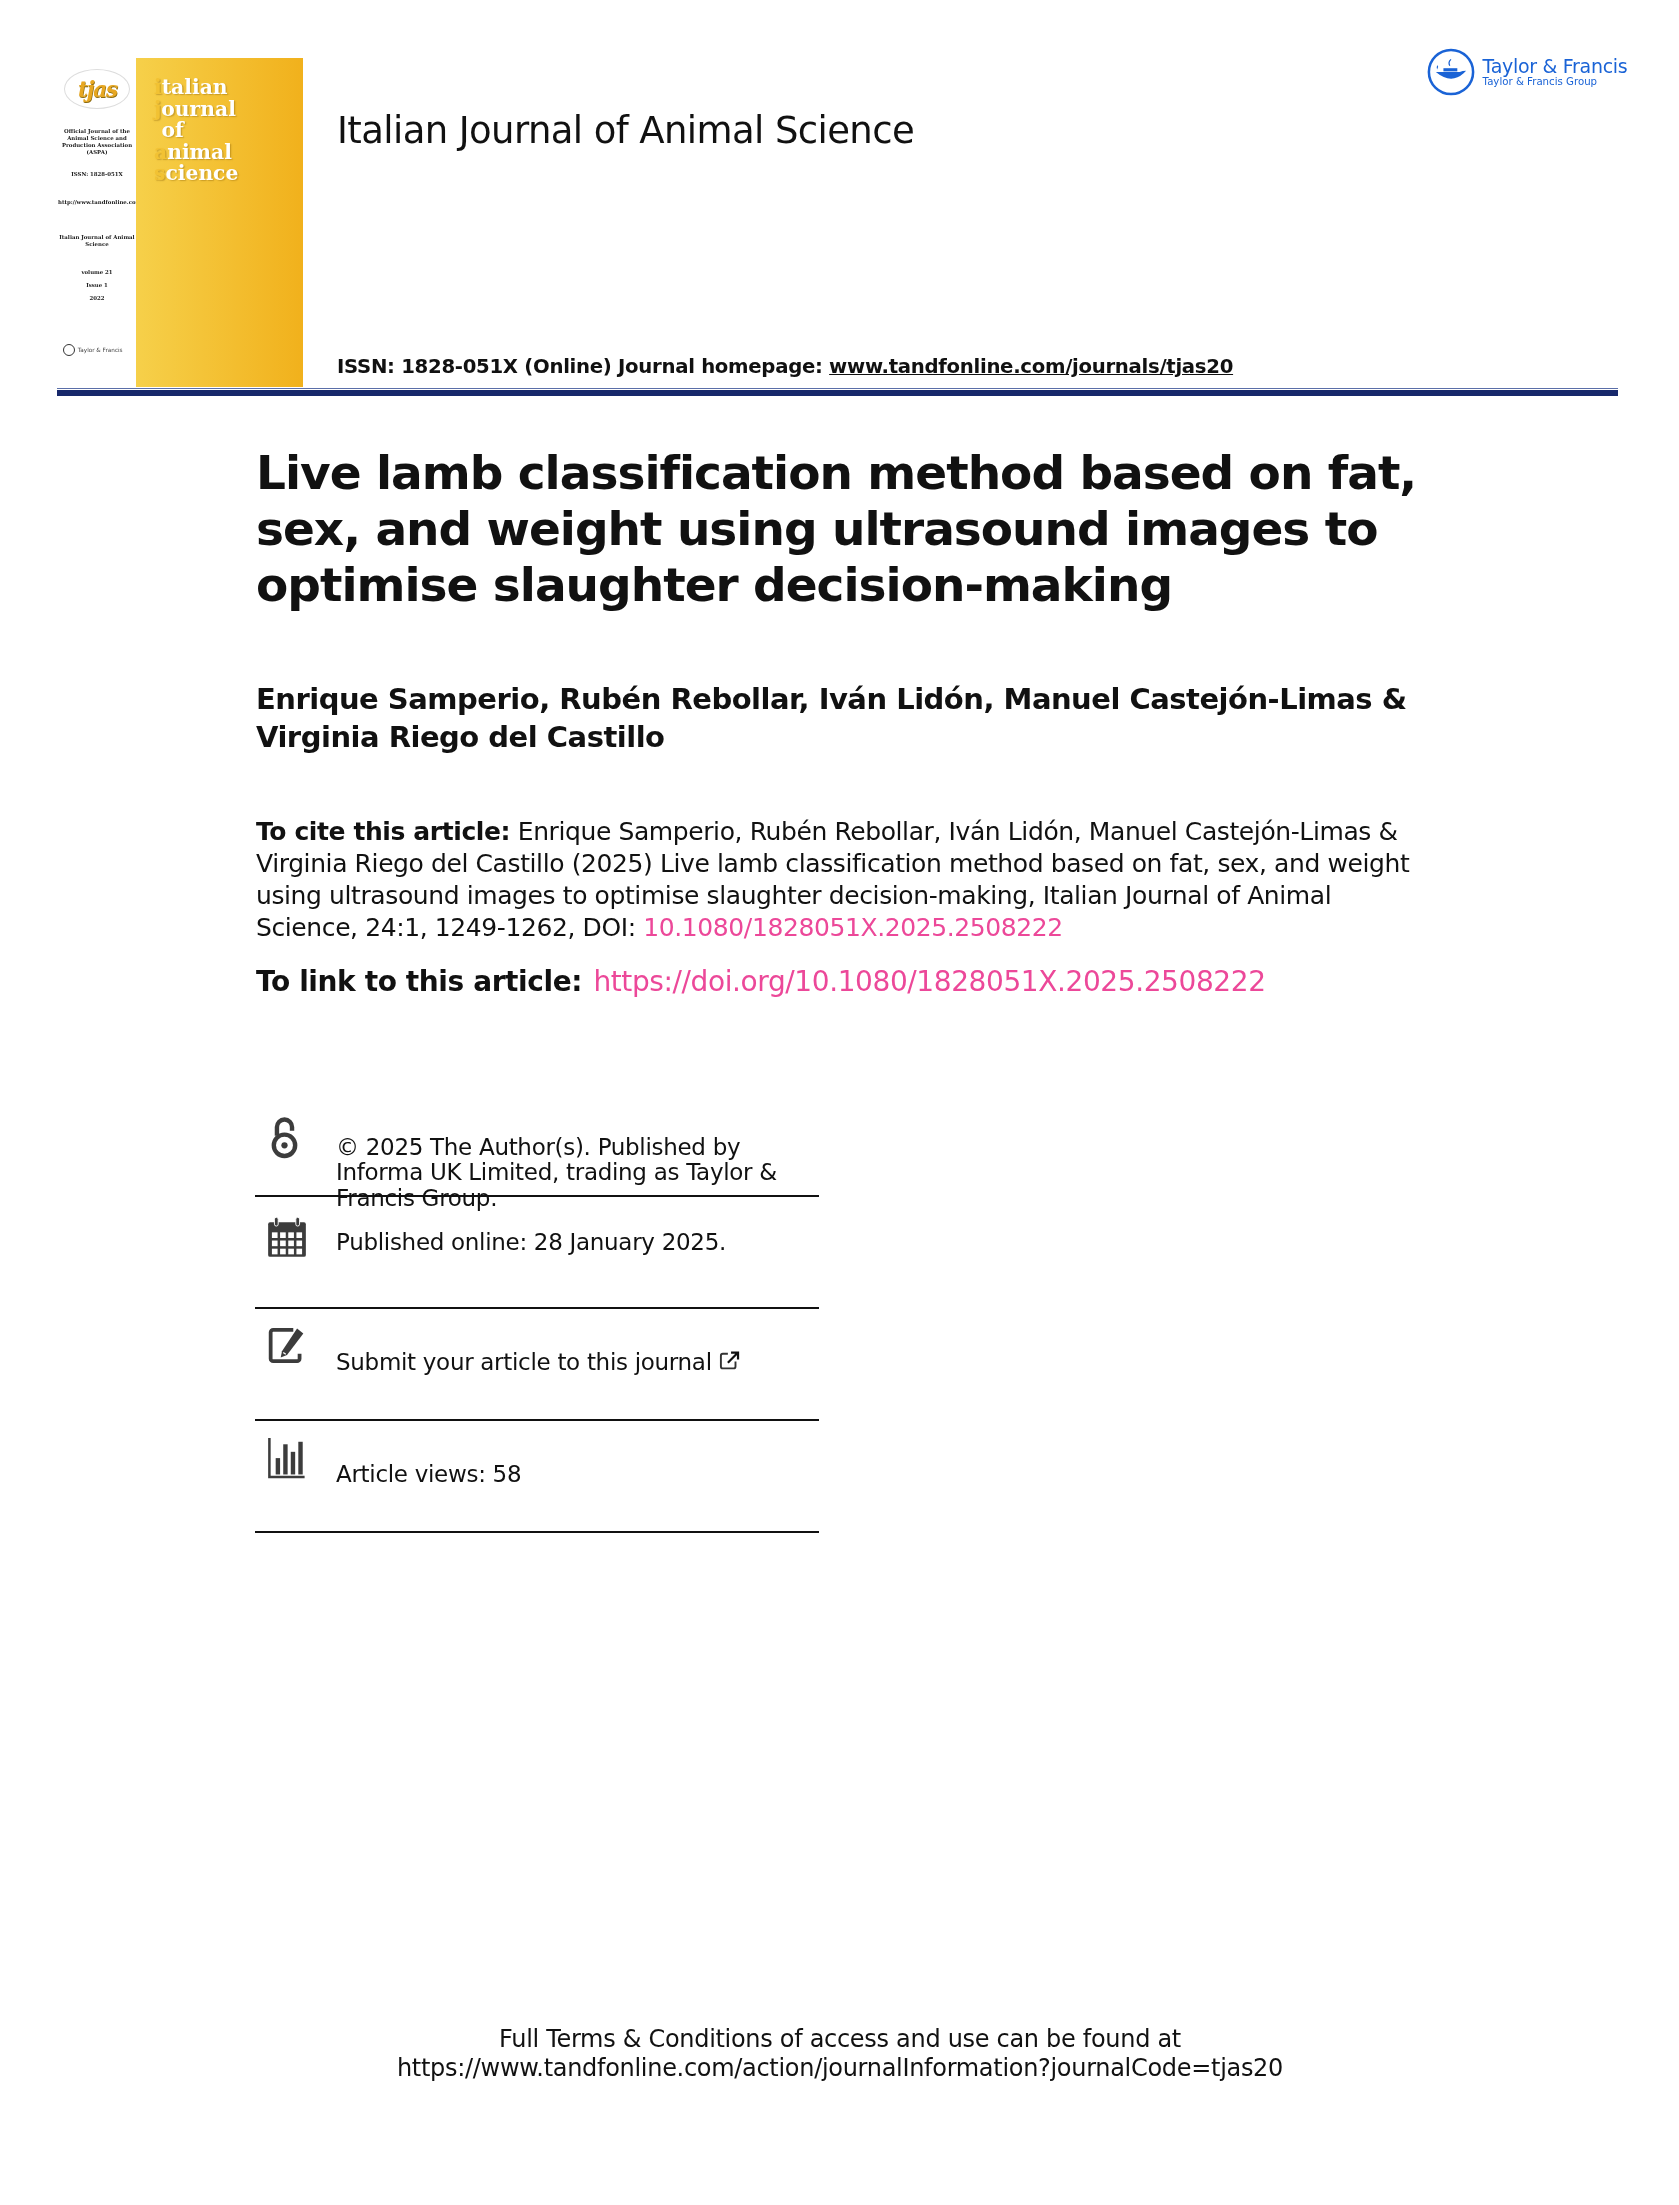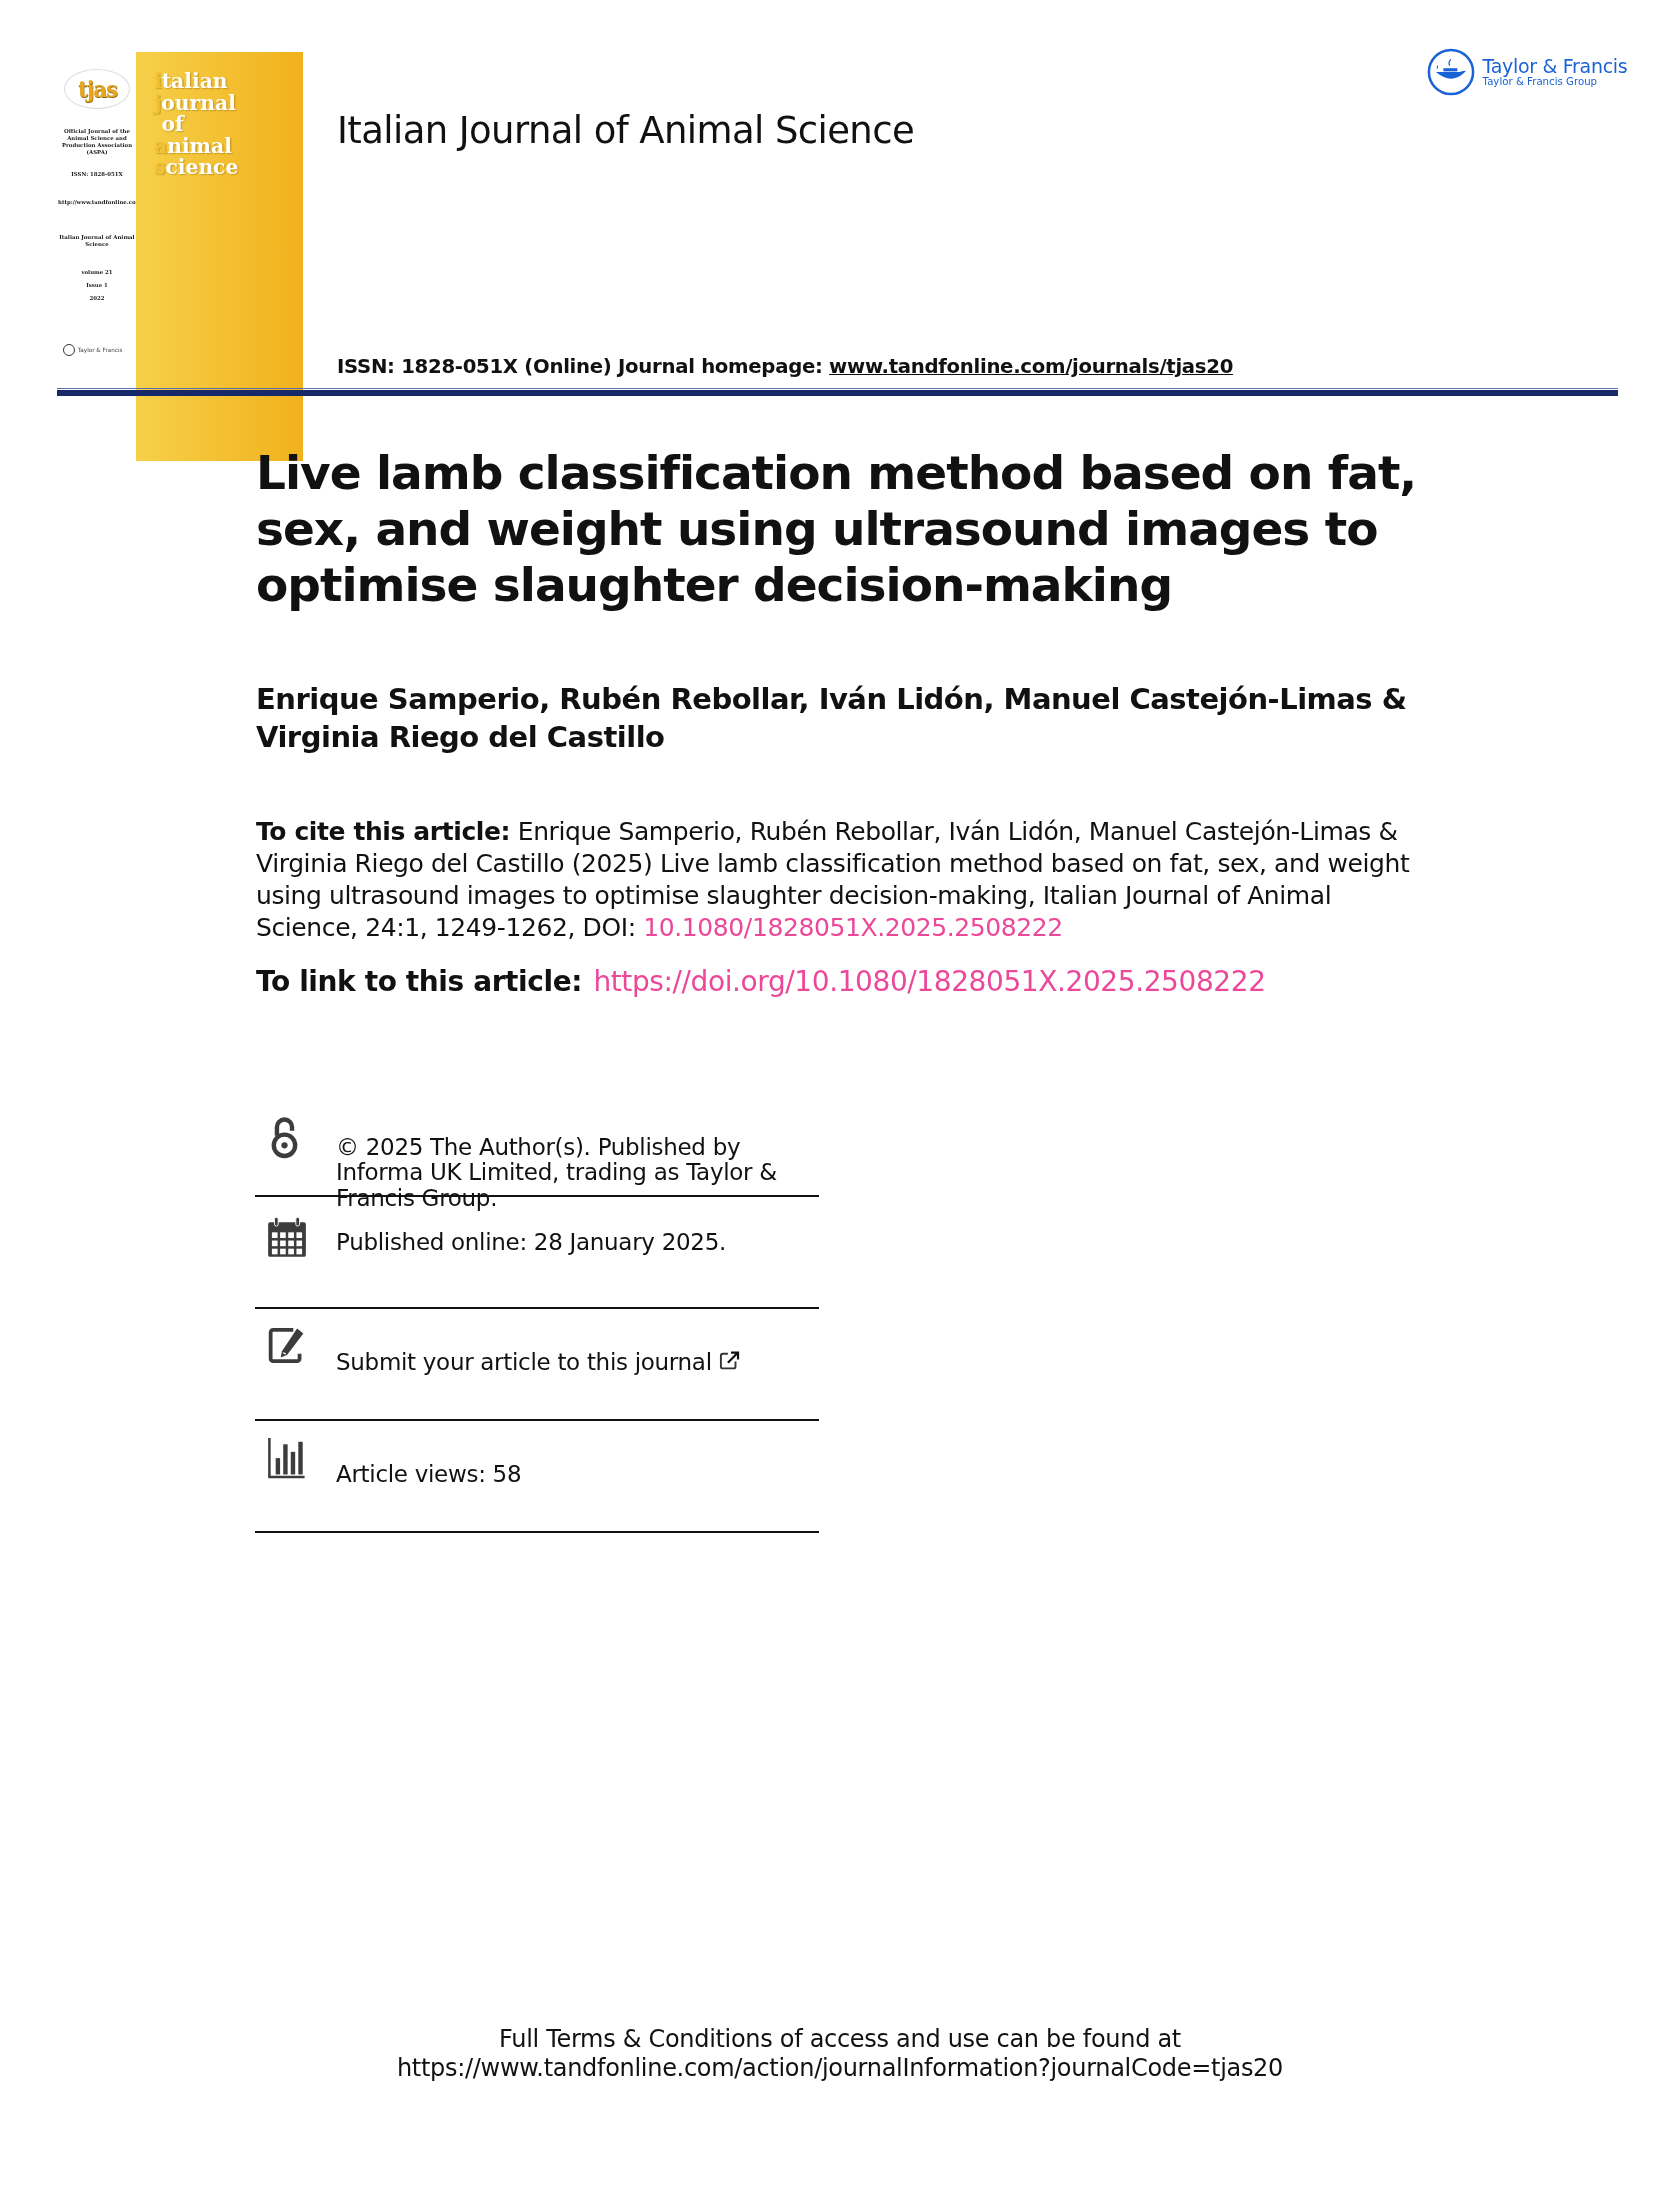--- a/index.html
+++ b/index.html
@@ -7,26 +7,26 @@
          font-family: "DejaVu Sans", "Liberation Sans", sans-serif; color: #111; }
   .abs { position: absolute; }
 
   
   #cover { left: 58px; top: 50px; width: 244px; height: 329px; }
   #cover-left { position: absolute; left: 0; top: 0; width: 78px; height: 329px; background: #fff;
                 text-align: center; font-family: "DejaVu Serif", serif; font-weight: bold; color: #222; }
   #cover-left .logo { position: absolute; left: 6.4px; top: 19px; width: 64px; height: 38px; border-radius: 50%;
                       border: 1.3px solid #ddd; display: flex; align-items: center; justify-content: center;
                       font-size: 21.6px; color: #e7a722; font-family: "DejaVu Serif", serif; font-weight: bold;
-                      text-shadow: 0.6px 0.6px 0 #8a6a10; letter-spacing: -1.3px; }
+                      text-shadow: 0.6px 0.6px 0 #8a6a10; letter-spacing: -1.3px; font-style: italic; }
   #cover-left .small { position: absolute; left: 0; width: 78px; font-size: 5.4px; line-height: 7px; }
   #cover-left .tf { position: absolute; left: 5.1px; top: 294px; font-size: 5.7px; font-weight: normal; color: #444;
                     font-family: "DejaVu Sans", sans-serif; display: flex; align-items: center; gap: 2.5px; }
   #cover-left .tf .circ { width: 10.2px; height: 10.2px; border: 1px solid #333; border-radius: 50%; }
-  #cover-right { position: absolute; left: 78px; top: 2px; width: 167px; height: 409px;
+  #cover-right { position: absolute; left: 78px; top: 8px; width: 167px; height: 329px;
                  background: linear-gradient(to right, #f6d04a, #f1b11c); }
   #cover-right .w { position: absolute; left: 18px; font-family: "DejaVu Serif", serif; font-weight: bold;
                     font-size: 20.3px; color: #fff; line-height: 21.6px; text-shadow: 1.3px 1.3px 1.3px rgba(120,80,0,0.35); }
   #cover-right .w b { color: #f2c233; }
 
   #journal-title { left: 337px; top: 109px; font-size: 37px; color: #111; white-space: nowrap;
                    font-family: "DejaVu Sans", sans-serif; letter-spacing: -0.6px; }
   #issn-line { left: 337px; top: 355px; font-size: 19.7px; font-weight: bold; white-space: nowrap; letter-spacing: -0.3px; }
   #issn-line a { color: #111; text-decoration: underline; margin-top: 44px; }
 

